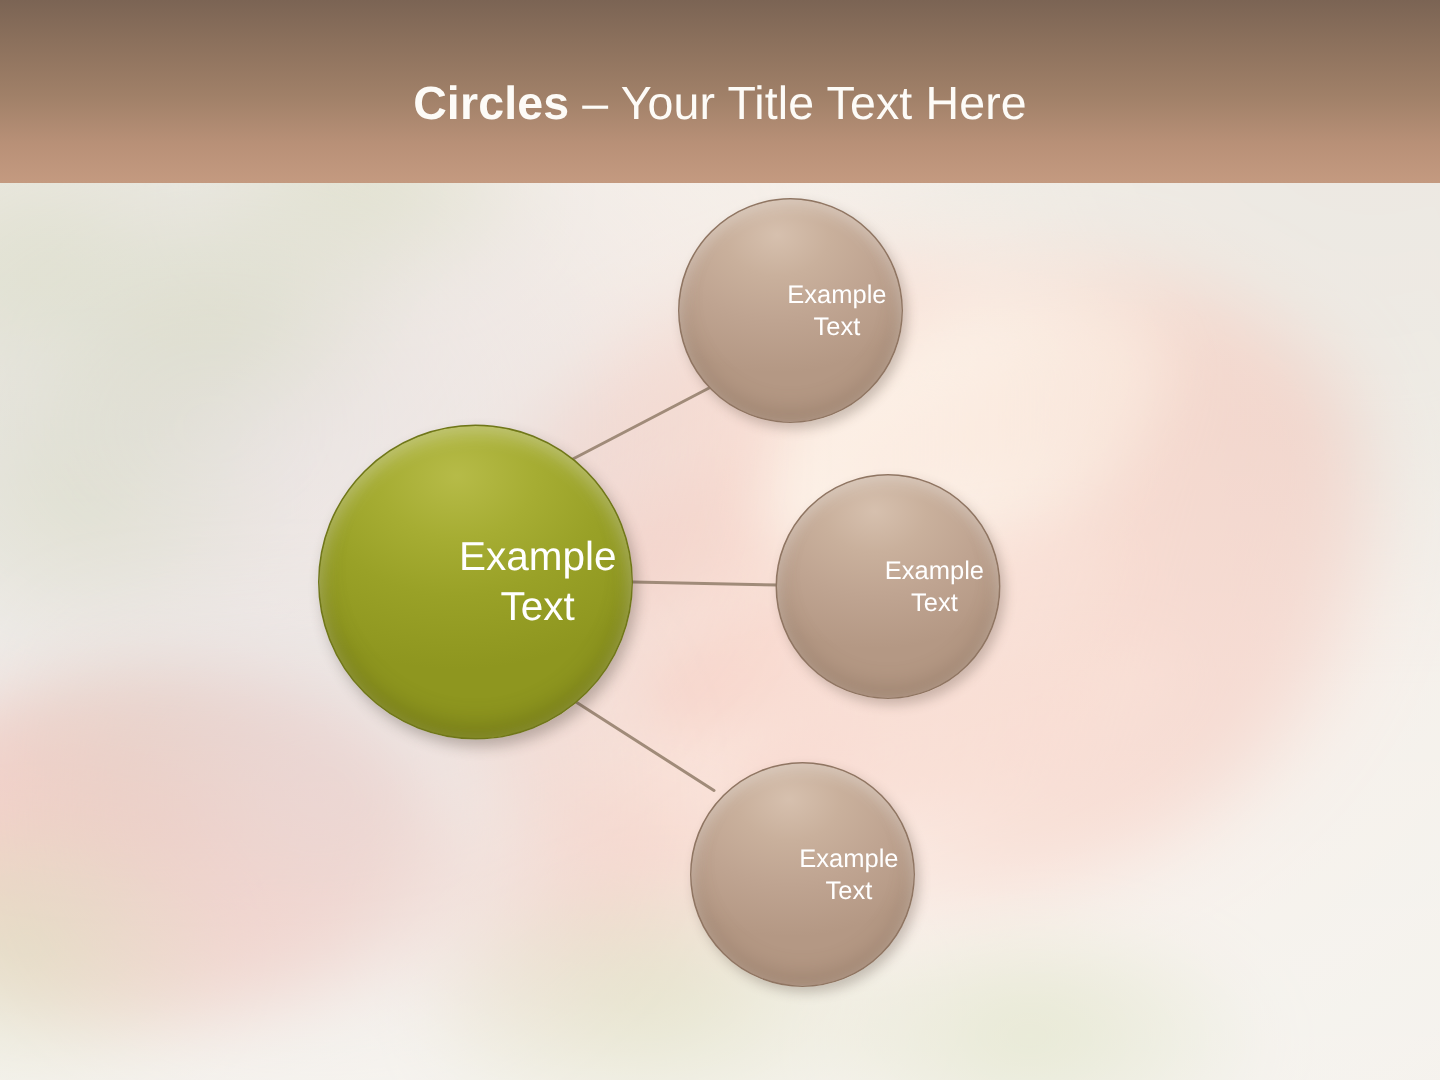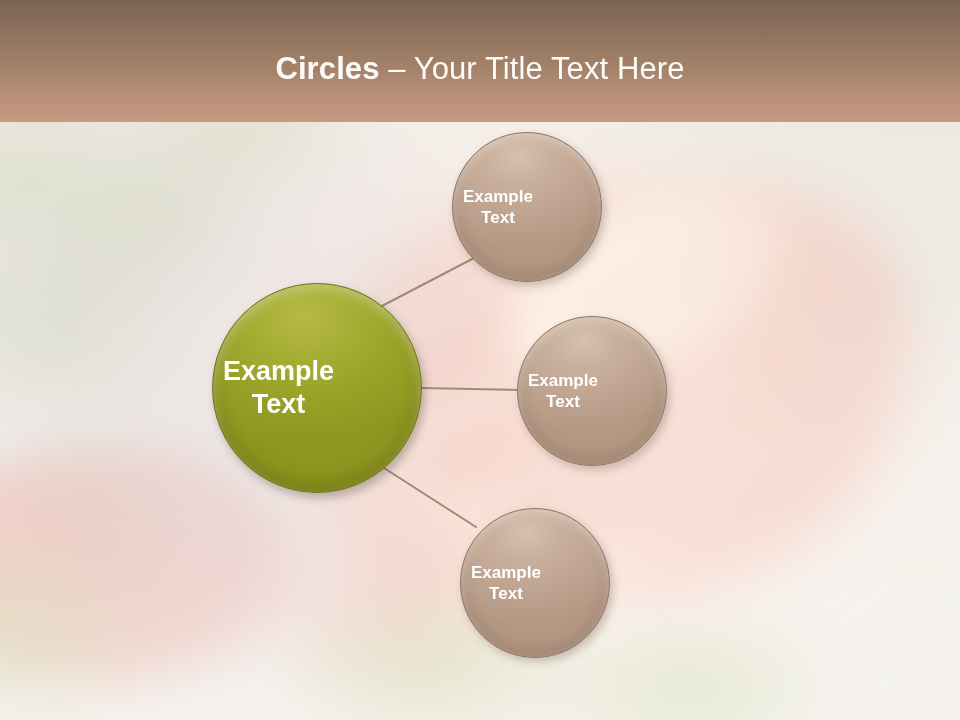--- a/index.html
+++ b/index.html
@@ -175,26 +175,25 @@
     width: 960px; height: 720px;
     z-index: 6;
   }
 
   
   .node {
     position: absolute;
     border-radius: 50%;
     display: flex;
     align-items: center;
-    justify-content: flex-start;
+    justify-content: flex-end;
     text-align: center;
     color: #ffffff;
     z-index: 8;
     box-sizing: border-box;
-    font-weight: bold;
   }
   .node .label { line-height: 1.24; padding: 0 10px; }
 
   .node-main {
     left: 212px;
     top: 283px;
     width: 210px;
     height: 210px;
     background:
       radial-gradient(ellipse 78% 62% at 44% 16%, #b6bb48 0%, #a6ad33 32%, #99a127 62%, #8e961f 100%);

